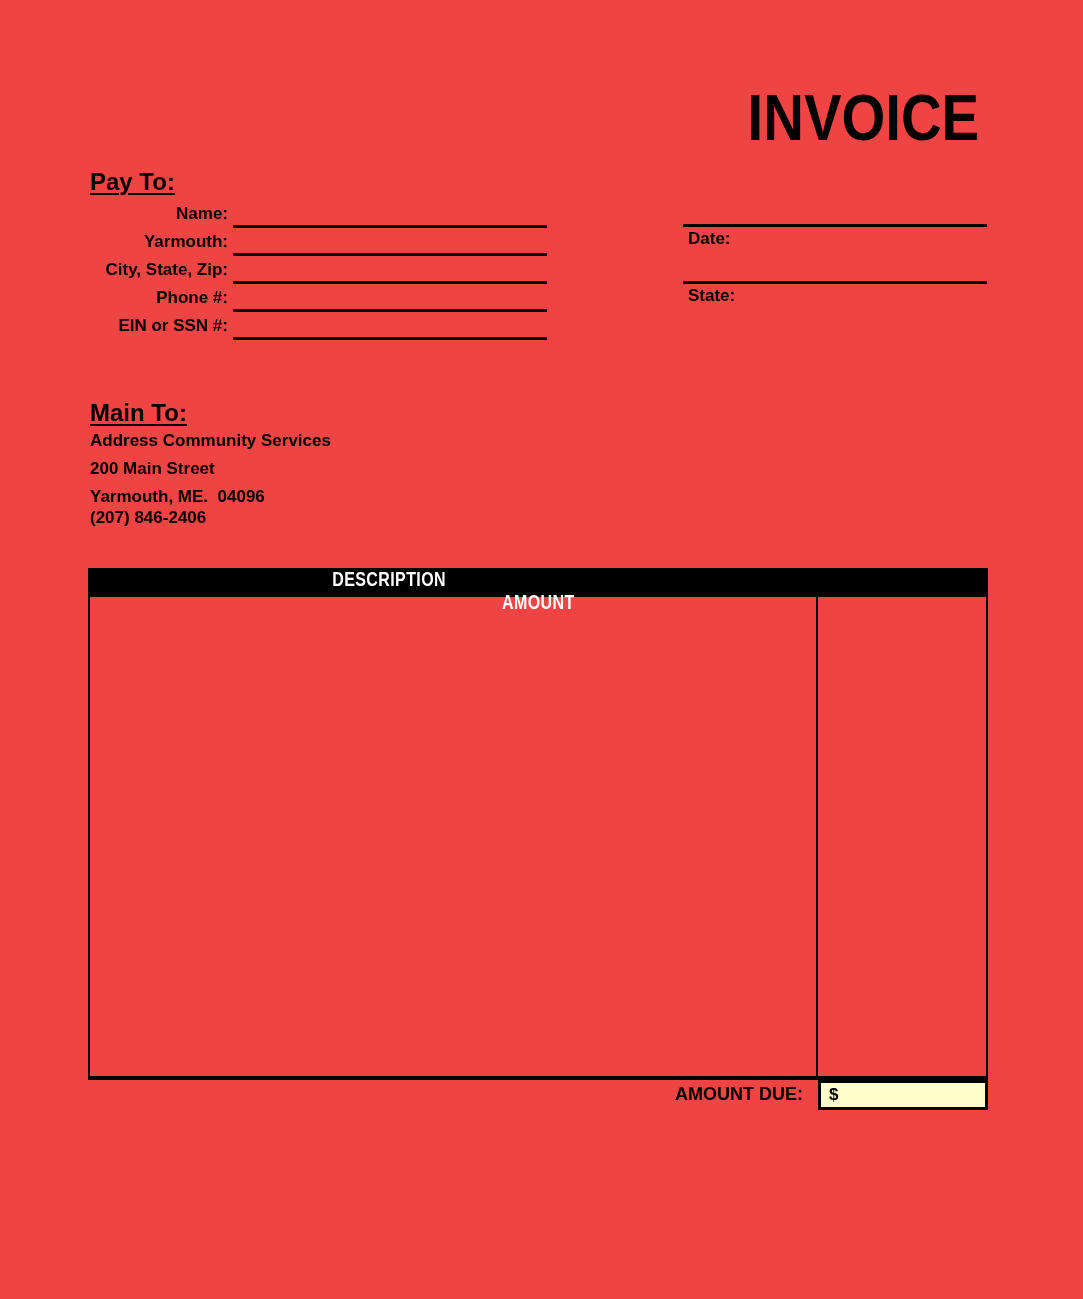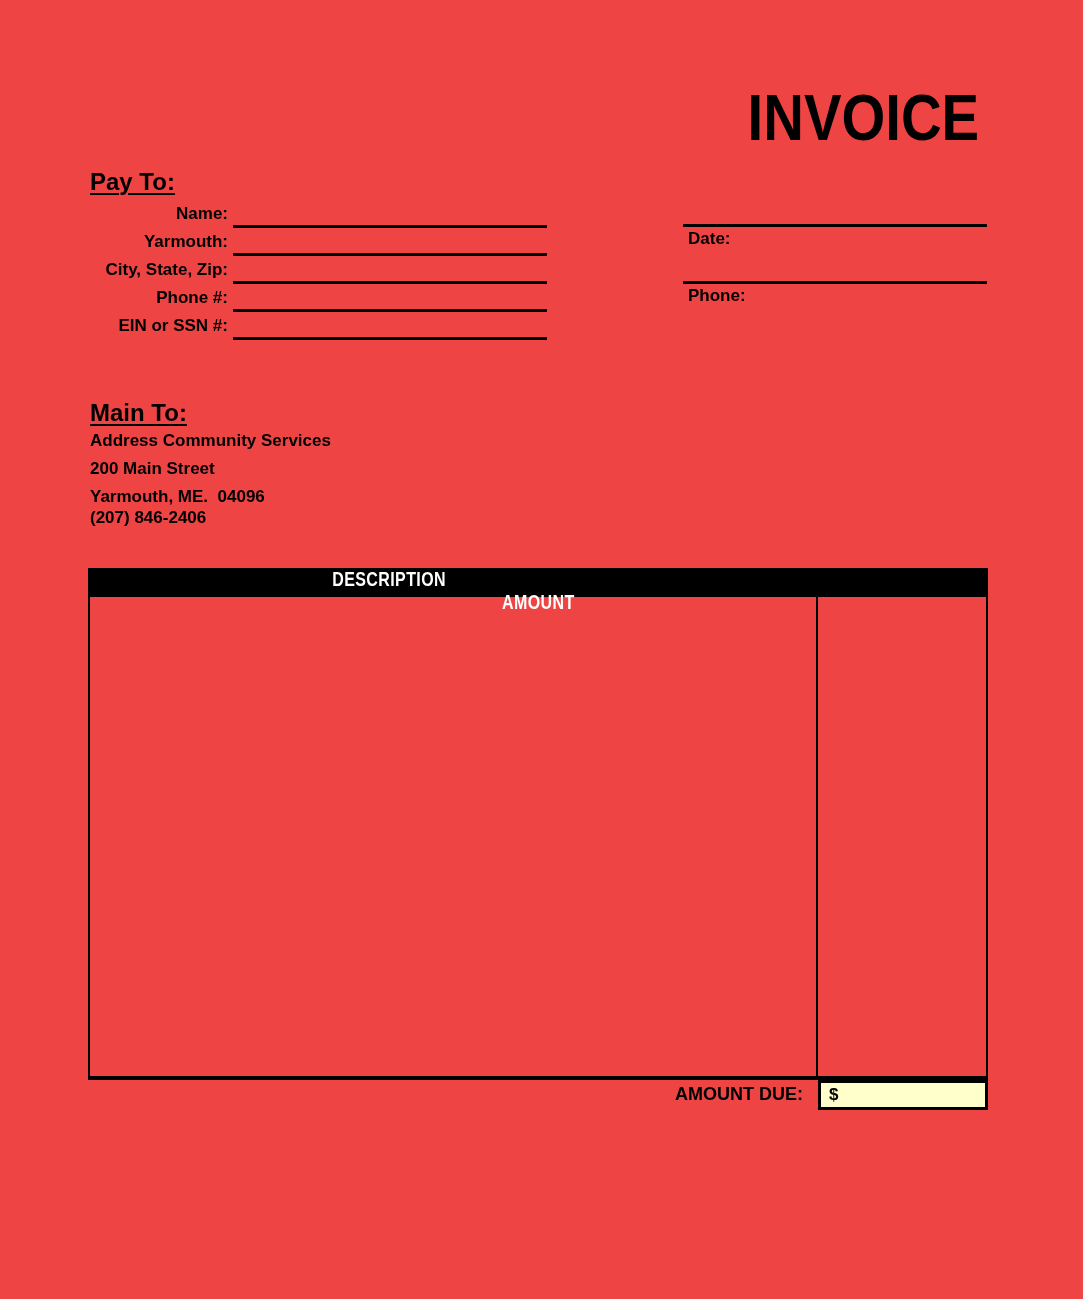--- a/index.html
+++ b/index.html
@@ -220,21 +220,21 @@
     <div class="field-line"></div>
     <span class="field-value"></span>
   </div>
 
   <div class="meta-row" style="top:198px">
     <span class="meta-label">Date:</span>
     <div class="meta-line"></div>
     <span class="meta-value"></span>
   </div>
   <div class="meta-row" style="top:255px">
-    <span class="meta-label">Phone:</span>
+    <span class="meta-label">State:</span>
     <div class="meta-line"></div>
     <span class="meta-value"></span>
   </div>
 
   <div class="section-heading billto-heading">Main To:</div>
   <div class="billto-line" style="top:431px">Address Community Services</div>
   <div class="billto-line" style="top:459px">200 Main Street</div>
   <div class="billto-line" style="top:487px">Yarmouth, ME.  04096</div>
   <div class="billto-line" style="top:508px">(207) 846-2406</div>
 

